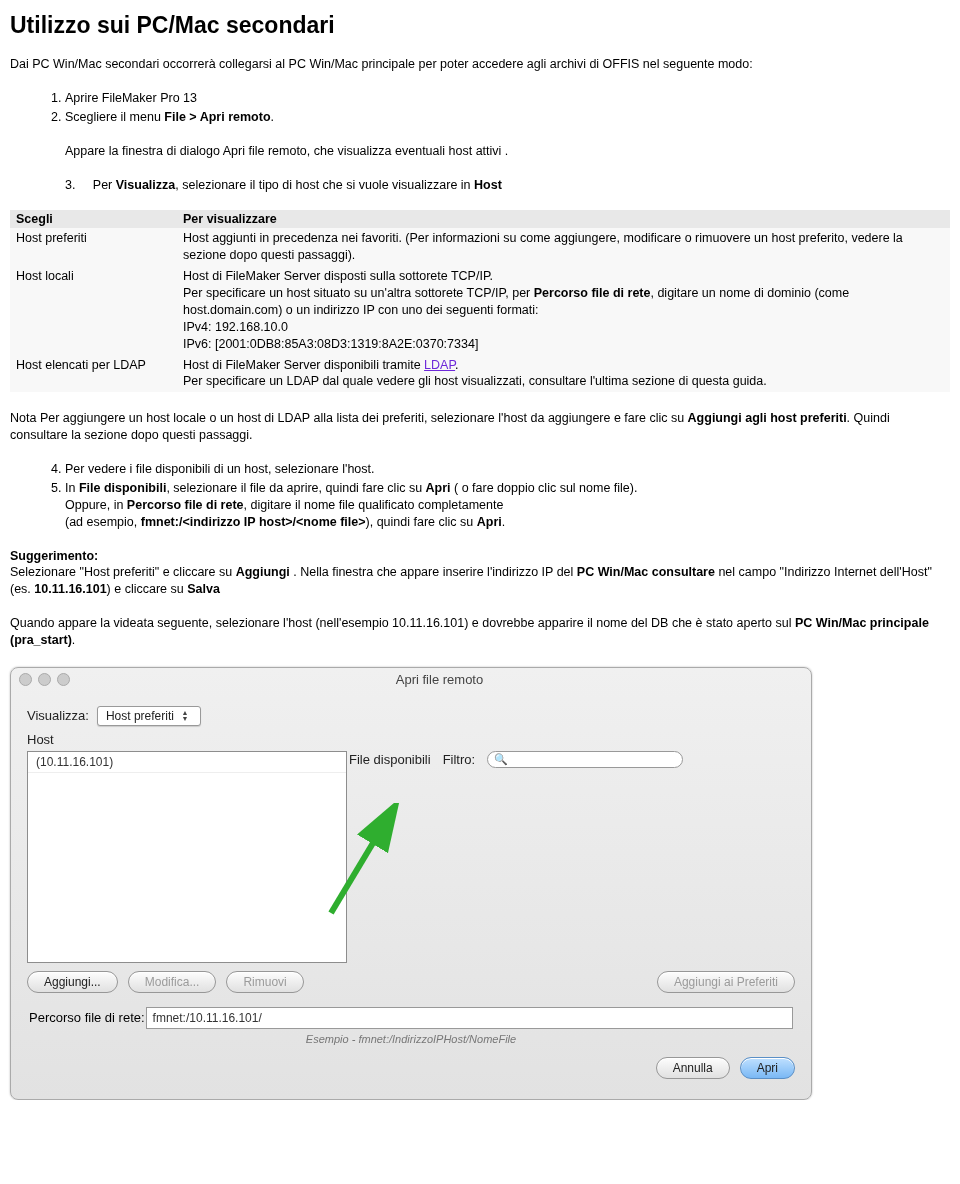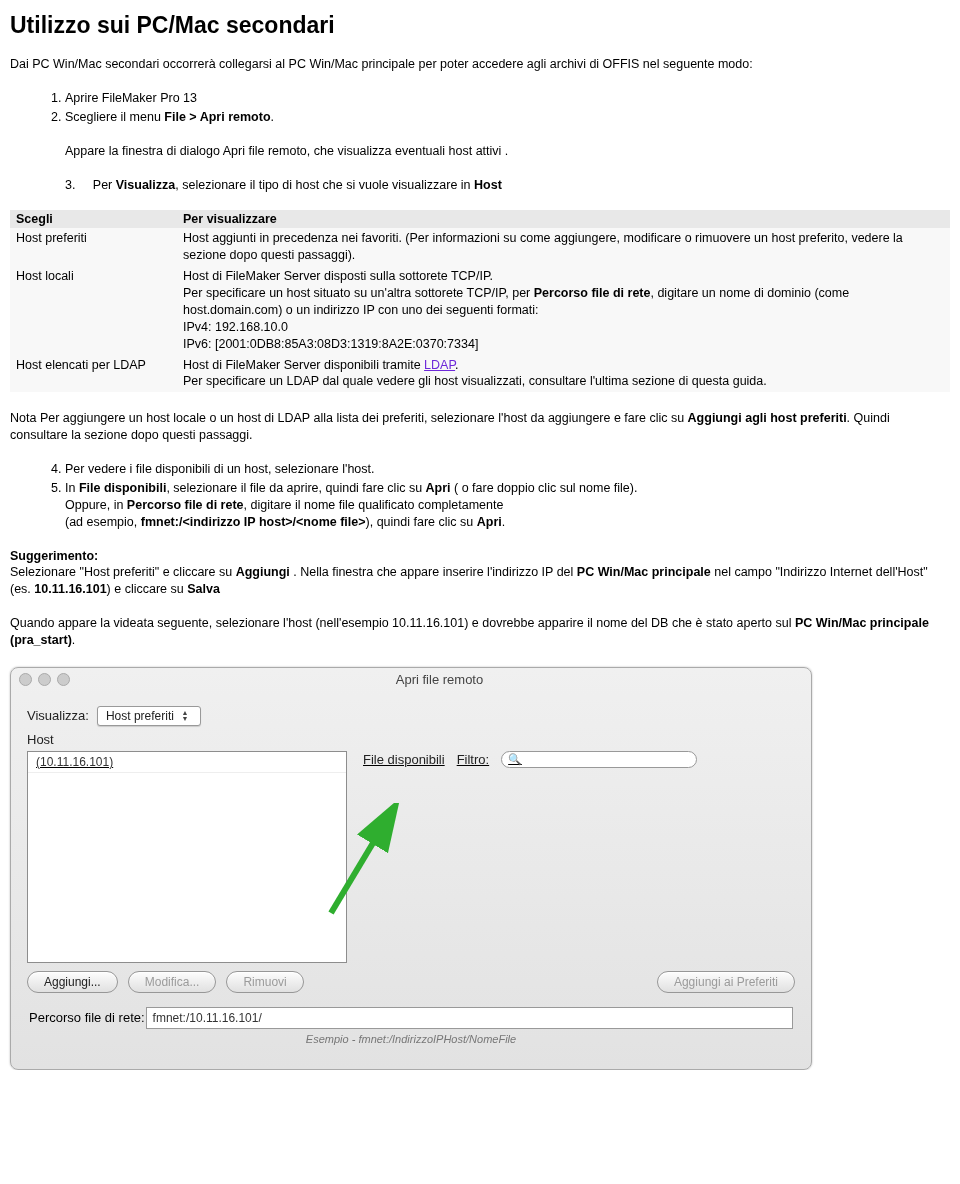--- a/index.html
+++ b/index.html
@@ -22,21 +22,21 @@
 }
 .dlg-titlebar { display:flex; align-items:center; height:24px; padding:0 8px; font-size:12px; color:#555; }
 .tl-btn { width:11px; height:11px; border-radius:50%; background:#ccc; border:1px solid #aaa; margin-right:6px; display:inline-block; }
 .dlg-title { flex:1; text-align:center; font-size:13px; color:#444; font-family:"Helvetica Neue",Arial; }
 .dlg-body { padding: 8px 16px 4px 16px; }
 .row { display:flex; align-items:center; margin:6px 0; font-size:13px; color:#222; }
 .lbl { margin-right: 8px; }
 .select-box { display:inline-flex; align-items:center; background:#fff; border:1px solid #999; border-radius:3px; padding:2px 8px; font-size:12px; box-shadow: inset 0 1px 0 #fff, 0 1px 1px rgba(0,0,0,0.15); }
 .step { width:14px; margin-left:4px; display:flex; flex-direction:column; }
 .step div { font-size:7px; line-height:6px; text-align:center; color:#444; }
-.cols { display:flex; gap:14px; margin-top:4px;text-decoration:underline; }
+.cols { display:flex; margin-top:4px; }
 .listbox { background:#fff; border:1px solid #8d8d8d; height:210px; overflow:hidden; font-size:12px; }
 .left { width: 320px; }
 .right { flex:1; }
 .li-item { padding:3px 8px; border-bottom:1px solid #eee; color:#333; }
 .filter-row { display:flex; align-items:center; gap:12px; font-size:13px; color:#222; margin:0 0 4px 2px; }
 .search { display:flex; align-items:center; border:1px solid #999; border-radius:10px; background:#fff; padding:1px 8px 1px 6px; width:180px; font-size:11px; color:#888; }
 .mag { font-size:11px; margin-right:4px; }
 .btn-row { display:flex; gap:10px; margin-top:8px; align-items:center; }
 .mac-btn { background:linear-gradient(#fdfdfd,#e0e0e0); border:1px solid #979797; border-radius:11px; padding:3px 16px; font-size:12px; color:#222; box-shadow:0 1px 0 #fff inset; }
 .disabled { color:#9b9b9b; }
@@ -105,21 +105,21 @@
   <li>Per vedere i file disponibili di un host, selezionare l'host.</li>
   <li>
     <span>In </span><span class="bold">File disponibili</span><span>, selezionare il file da aprire, quindi fare clic su </span><span class="bold">Apri</span><span> ( o fare doppio clic sul nome file).</span><br>
     <span>Oppure, in </span><span class="bold">Percorso file di rete</span><span>, digitare il nome file qualificato completamente</span><br>
     <span>(ad esempio, </span><span class="bold">fmnet:/&lt;indirizzo IP host&gt;/&lt;nome file&gt;</span><span>), quindi fare clic su </span><span class="bold">Apri</span><span>.</span>
   </li>
 </ol>
 
 <p>
   <span class="bold">Suggerimento:</span><br>
-  <span>Selezionare "Host preferiti" e cliccare su </span><span class="bold">Aggiungi </span><span>. Nella finestra che appare inserire l'indirizzo IP del </span><span class="bold">PC Win/Mac principale</span><span> nel campo "Indirizzo Internet dell'Host"</span><br>
+  <span>Selezionare "Host preferiti" e cliccare su </span><span class="bold">Aggiungi </span><span>. Nella finestra che appare inserire l'indirizzo IP del </span><span class="bold">PC Win/Mac consultare</span><span> nel campo "Indirizzo Internet dell'Host"</span><br>
   <span>(es. </span><span class="bold">10.11.16.101</span><span>) e cliccare su </span><span class="bold">Salva</span>
 </p>
 
 <p>
   <span>Quando appare la videata seguente, selezionare l'host (nell'esempio 10.11.16.101) e dovrebbe apparire il nome del DB che è stato aperto sul </span><span class="bold">PC Win/Mac principale (pra_start)</span><span>.</span>
 </p>
 
 <div class="dialog-wrap">
 <div class="dialog">
 
@@ -171,20 +171,24 @@
       <span class="mac-btn disabled">Aggiungi ai Preferiti</span>
     </div>
 
     <div class="url-row">
       <span>Percorso file di rete:</span>
       <span class="url-input">fmnet:/10.11.16.101/</span>
     </div>
     <div class="hint">Esempio - fmnet:/IndirizzoIPHost/NomeFile</div>
   </div>
 
+  <div class="dlg-footer">
+    <span class="mac-btn">Annulla</span>
+    <span class="mac-btn primary">Apri</span>
+  </div>
 
   <svg class="arrow-svg" width="110" height="120">
     <defs>
           <marker id="ah" markerWidth="10" markerHeight="10" refX="6" refY="3" orient="auto">
       <path d="M0,0 L0,6 L9,3 z" fill="#2fae2f"></path>
           </marker>
         </defs>
     <line x1="10" y1="110" x2="70" y2="10" stroke="#2fae2f" stroke-width="6" marker-end="url(#ah)"></line>
   </svg>
 

